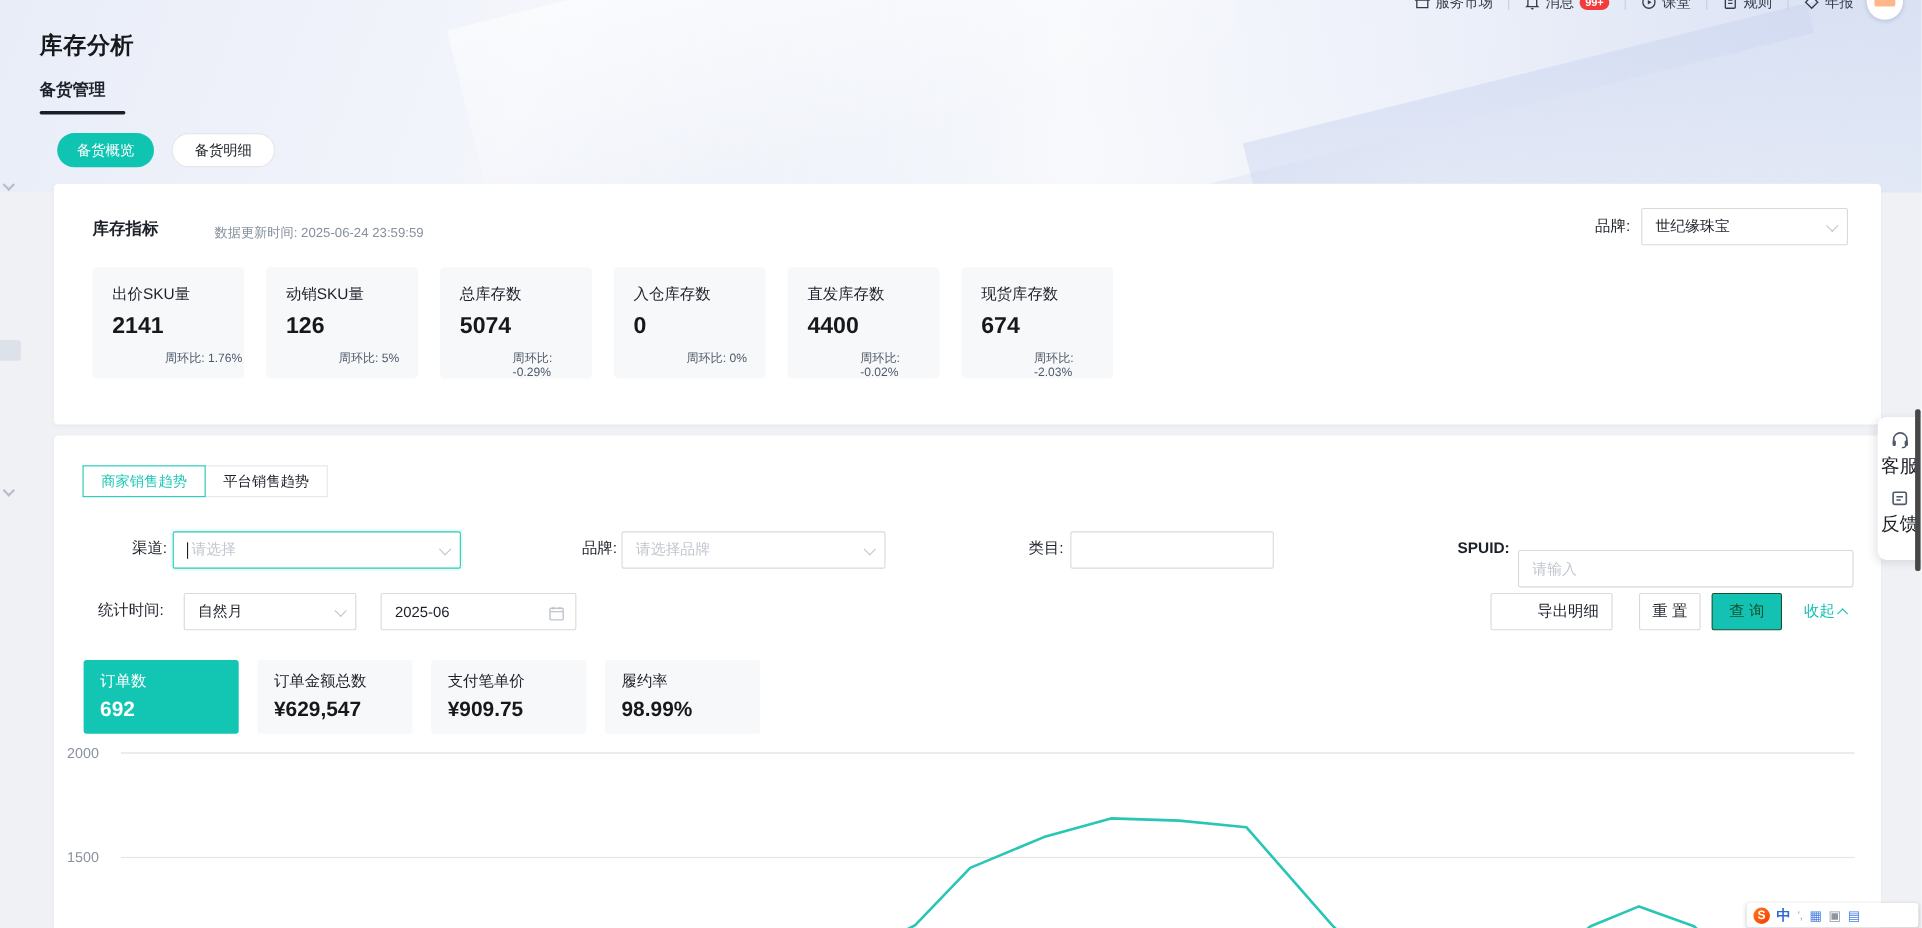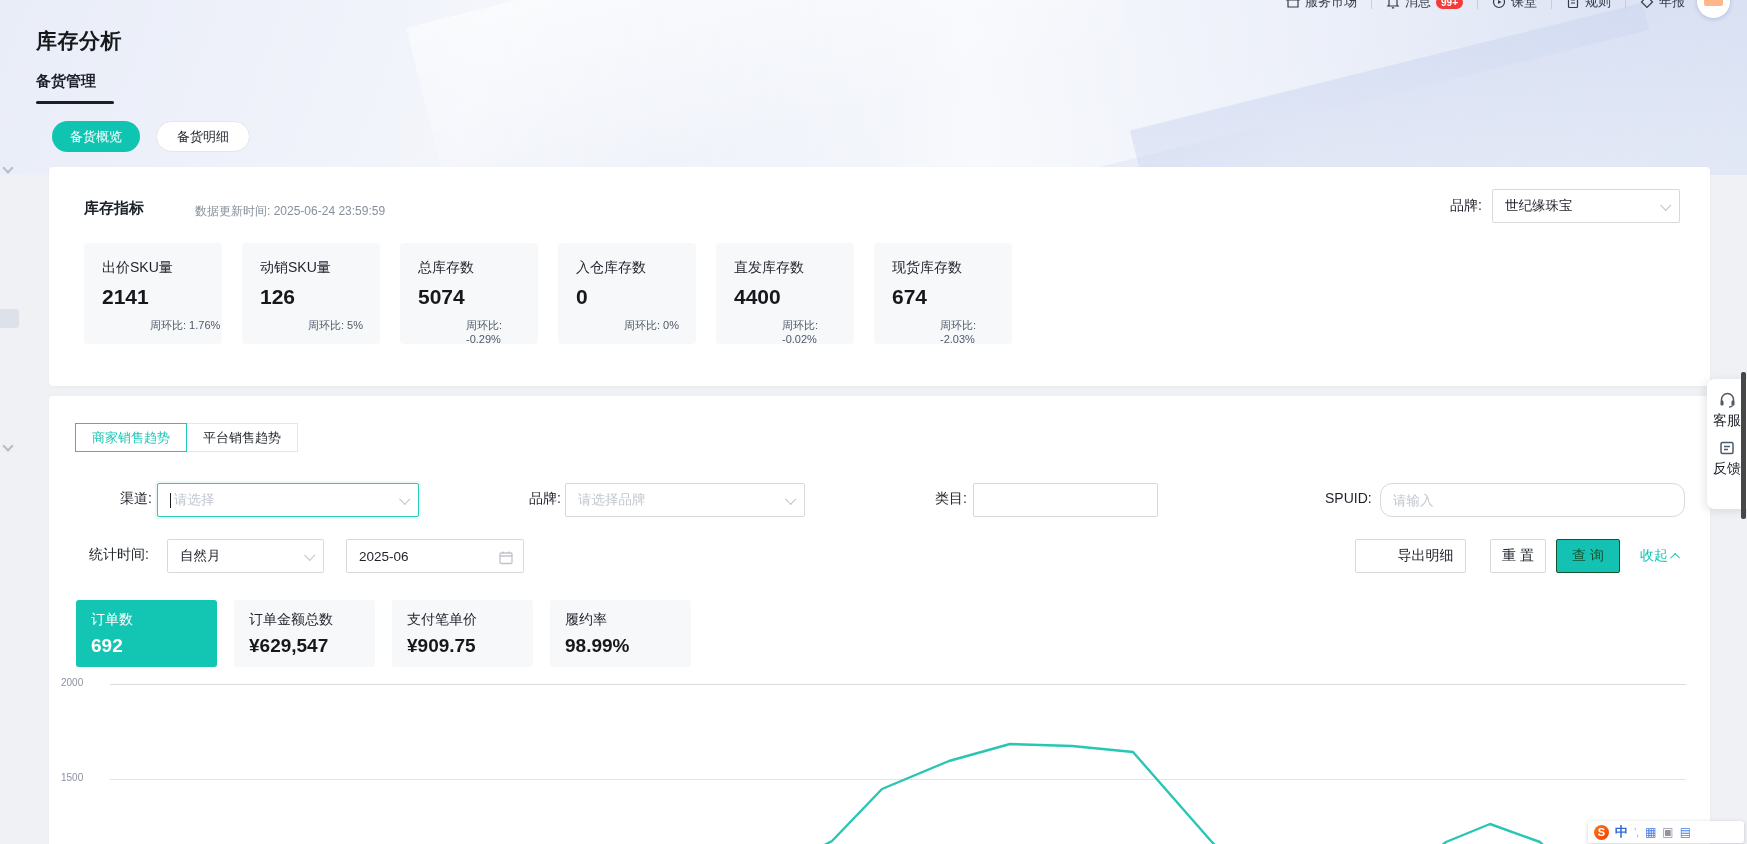--- a/index.html
+++ b/index.html
@@ -81,28 +81,28 @@
   .chev-up { width:7px; height:7px; border-left:1.5px solid #13c2b3; border-top:1.5px solid #13c2b3; transform:rotate(45deg) translateY(2px); }
 
   .kcards { position:absolute; left:27px; top:204px; display:flex; gap:17px; }
   .kcard { width:141px; height:67px; background:#f7f8fa; border-radius:3px; padding:11px 0 0 15px; cursor:pointer; }
   .kcard .lab { font-size:14px; color:#1d2129; }
   .kcard .val { font-size:19px; font-weight:700; color:#17181c; margin-top:6px; }
   .kcard.active { background:#13c5b3; }
   .kcard.active .lab, .kcard.active .val { color:#fff; }
 
   .gridline { position:absolute; left:61px; width:1576px; height:1px; background:#e4e4e4; }
-  .ytick { position:absolute; left:12px; width:40px; text-align:left; font-size:10px; color:#8a919f; }
+  .ytick { position:absolute; left:12px; width:40px; text-align:left; font-size:13px; color:#8a919f; }
   .trend-chart { position:absolute; left:0; top:255px; width:1650px; height:193px; }
 
   
   .float-widget { position:absolute; left:1707px; top:379px; width:40px; height:130px; background:#fff;
                   border-radius:8px 0 0 8px; box-shadow:-2px 2px 8px rgba(31,41,70,.12);
                   display:flex; flex-direction:column; align-items:center; padding-top:13px; gap:4px; }
-  .float-widget .txt { font-size:14px; color:#1d2129; }
+  .float-widget .txt { font-size:17px; color:#1d2129; }
   .scrollbar-thumb { position:absolute; left:1741px; top:372px; width:5px; height:147px; background:#474747; border-radius:2px; }
 
   .left-chev { position:absolute; left:4px; width:13px; height:13px; }
   .left-chev i { display:block; width:8px; height:8px; border-right:2px solid #b7bdc9; border-bottom:2px solid #b7bdc9; transform:rotate(45deg); }
   .lc1 { top:164px; } .lc2 { top:442px; }
   .left-handle { position:absolute; left:0; top:309px; width:19px; height:19px; background:#dde1ea; border-radius:0 3px 3px 0; }
 
   
   .ime { position:absolute; left:1588px; top:821px; width:156px; height:22px; background:#fff; border-radius:3px;
          box-shadow:0 1px 4px rgba(0,0,0,.18); display:flex; align-items:center; gap:6px; padding:0 6px; }
@@ -239,22 +239,22 @@
       <span class="placeholder">请选择</span>
       <i class="chev"></i>
     </div>
     <span class="flabel frow1" style="left:480px;">品牌:</span>
     <div class="select abs" style="left:516px; top:87px; width:240px;">
       <span class="placeholder">请选择品牌</span>
       <i class="chev"></i>
     </div>
     <span class="flabel frow1" style="left:886px;">类目:</span>
     <input class="tinput abs" style="left: 924px; top: 87px; width: 185px;">
-    <span class="flabel frow1" style="left:1276px;">SPUID:</span>
-    <input class="tinput abs" style="left: 1331px; top: 87px; width: 305px; border-radius: 12px;" placeholder="请输入">
+    <span class="flabel frow1" style="left:1276px;font-weight:bold;">SPUID:</span>
+    <input class="tinput abs" style="left: 1331px; top: 104px; width: 305px;" placeholder="请输入">
 
     <span class="flabel frow2" style="left:40px;">统计时间:</span>
     <div class="select abs" style="left:118px; top:143px; width:157px;">
       <span>自然月</span>
       <i class="chev"></i>
     </div>
     <div class="select abs" style="left:297px; top:143px; width:178px;">
       <span>2025-06</span>
       <svg class="cal-icon" width="14" height="15" viewBox="0 0 14 15">
         <rect x="1" y="3" width="12" height="10.5" rx="1" fill="none" stroke="#c0c4cc" stroke-width="1.3"></rect>

